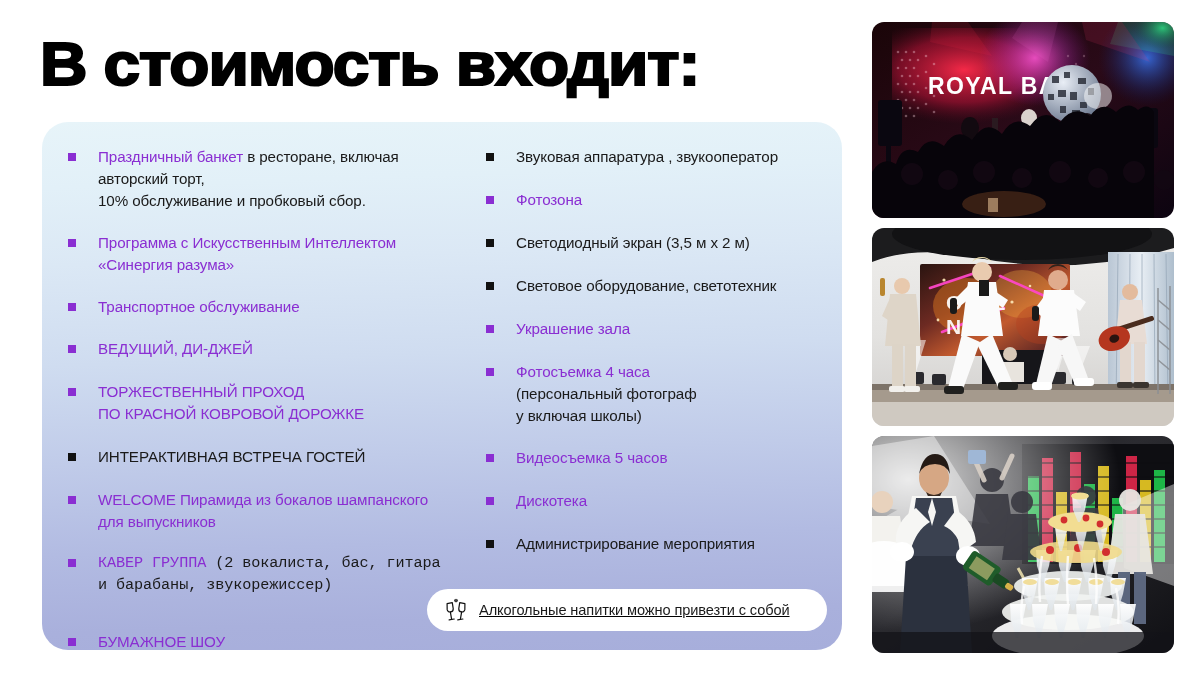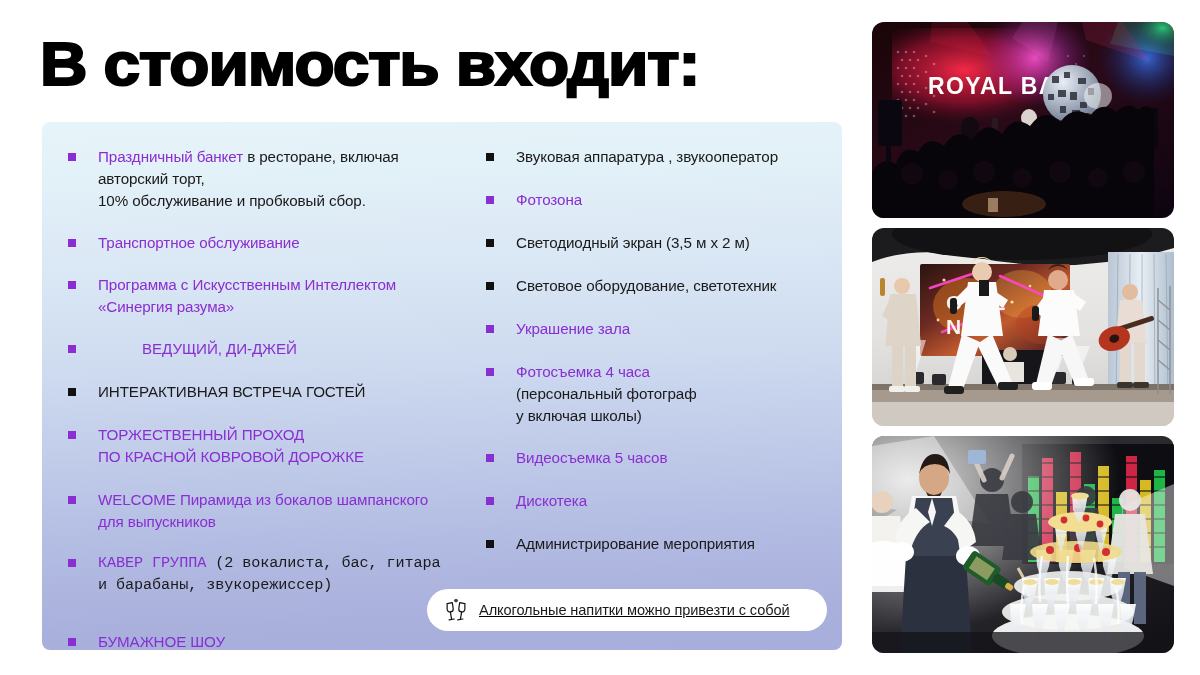--- a/index.html
+++ b/index.html
@@ -32,21 +32,21 @@
     -webkit-text-stroke: 2.2px #000;
   }
 
   
   .list-panel {
     position: absolute;
     left: 42px;
     top: 122px;
     width: 800px;
     height: 528px;
-    border-radius: 8px;
+    border-radius: 26px;
     background: linear-gradient(178deg,
         #e7f4f9 0%,
         #e2f0f8 12%,
         #dbe8f5 26%,
         #cfdcf0 44%,
         #c0cbe9 62%,
         #b2bbe2 78%,
         #a9b0dc 92%,
         #a7aedb 100%);
     overflow: hidden;
@@ -86,21 +86,21 @@
     letter-spacing: -0.1px;
     max-width: 372px;
   }
   .item-text .hl { color: #8a2ed2; }
   .item-text.all-purple { color: #8a2ed2; }
 
   
   .col-left  .item:nth-child(1) { margin-bottom: 20px; }
   .col-left  .item:nth-child(2) { margin-bottom: 20px; }
   .col-left  .item:nth-child(3) { margin-bottom: 20px; }
-  .col-left  .item:nth-child(4) { margin-bottom: 21px; gap: 44px; }
+  .col-left  .item:nth-child(4) { margin-bottom: 21px; }
   .col-left  .item:nth-child(5) { margin-bottom: 21px; }
   .col-left  .item:nth-child(6) { margin-bottom: 21px; }
   .col-left  .item:nth-child(7) { margin-bottom: 19px; }
   .col-left  .item:nth-child(8) { margin-bottom: 35px; font-family: Liberation Mono, monospace; }
 
   .col-right .item { margin-bottom: 21px; }
   .col-right .item:nth-child(6) { margin-bottom: 20px; }
 
   
   .callout {
@@ -159,37 +159,37 @@
 
 <div class="list-panel">
   <div class="columns">
     <div class="col col-left" id="col-left">
         <div class="item">
           <span class="bullet"></span>
           <div class="item-text"><span class="hl">Праздничный банкет</span><span> в ресторане, включая</span><br><span>авторский торт,</span><br><span>10% обслуживание и пробковый сбор.</span></div>
         </div>
         <div class="item">
           <span class="bullet"></span>
+          <div class="item-text all-purple"><span class="">Программа с Искусственным Интеллектом</span><br><span>«Синергия разума»</span></div>
+        </div>
+        <div class="item">
+          <span class="bullet"></span>
           <div class="item-text all-purple"><span class="">Транспортное обслуживание</span></div>
         </div>
         <div class="item">
           <span class="bullet"></span>
-          <div class="item-text all-purple"><span class="">Программа с Искусственным Интеллектом</span><br><span>«Синергия разума»</span></div>
-        </div>
-        <div class="item">
-          <span class="bullet"></span>
           <div class="item-text all-purple"><span class="">ВЕДУЩИЙ, ДИ-ДЖЕЙ</span></div>
+        </div>
+        <div class="item">
+          <span class="bullet"></span>
+          <div class="item-text all-purple"><span class="">ТОРЖЕСТВЕННЫЙ ПРОХОД</span><br><span>ПО КРАСНОЙ КОВРОВОЙ ДОРОЖКЕ</span></div>
         </div>
         <div class="item">
           <span class="bullet dark"></span>
           <div class="item-text"><span>ИНТЕРАКТИВНАЯ ВСТРЕЧА ГОСТЕЙ</span></div>
-        </div>
-        <div class="item">
-          <span class="bullet"></span>
-          <div class="item-text all-purple"><span class="">ТОРЖЕСТВЕННЫЙ ПРОХОД</span><br><span>ПО КРАСНОЙ КОВРОВОЙ ДОРОЖКЕ</span></div>
         </div>
         <div class="item">
           <span class="bullet"></span>
           <div class="item-text all-purple"><span class="">WELCOME Пирамида из бокалов шампанского</span><br><span>для выпускников</span></div>
         </div>
         <div class="item">
           <span class="bullet"></span>
           <div class="item-text"><span class="hl">КАВЕР ГРУППА</span><span> (2 вокалиста, бас, гитара</span><br><span>и барабаны, звукорежиссер)</span></div>
         </div>
         <div class="item">

